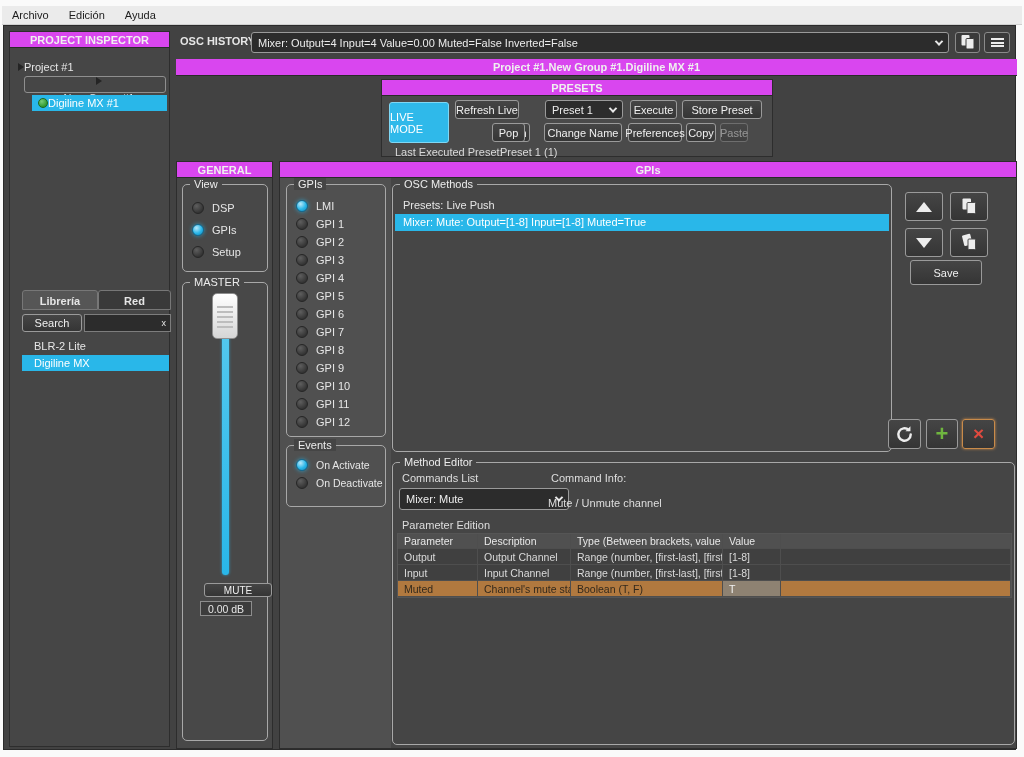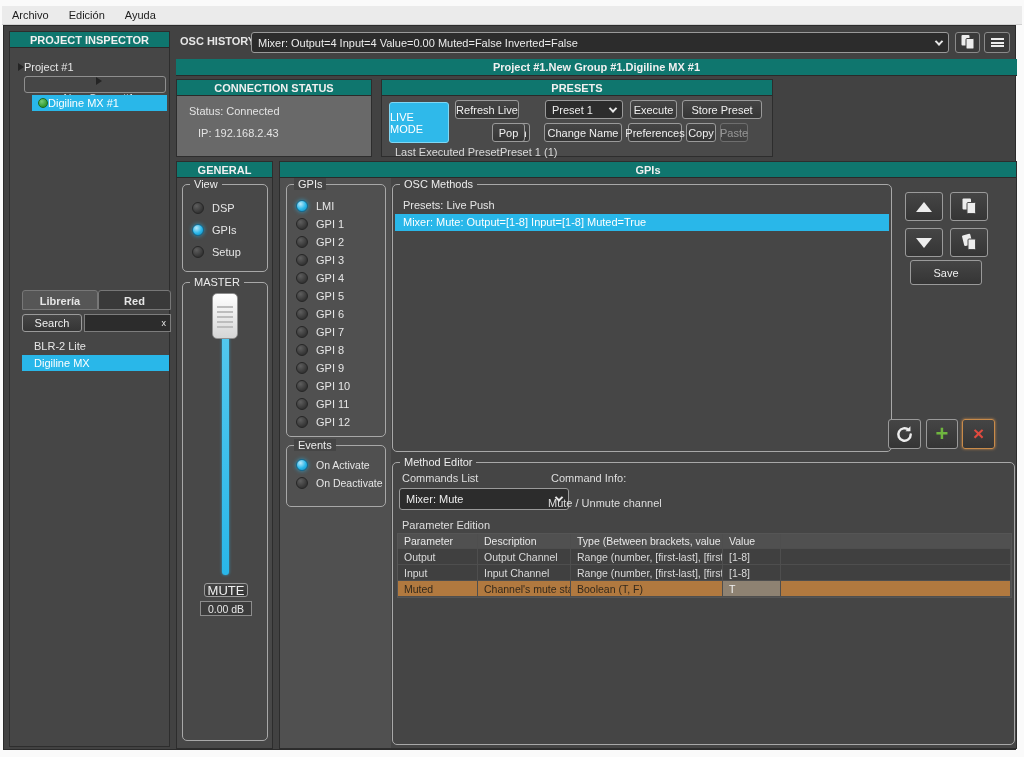--- a/index.html
+++ b/index.html
@@ -7,21 +7,21 @@
   .abs { position:absolute; }
   #root { position:relative; width:1024px; height:757px; background:#fafafa; overflow:hidden; }
 
   
   #menubar { top:6px; left:2px; right:2px; height:19px; background:#ebebeb; border-bottom:1px solid #d0d0d0; display:flex; align-items:center; gap:20px; padding-left:10px; }
   .menu-item { color:#1c1c1c; font-size:11px; cursor:default; }
 
   
   #app { top:25px; left:3px; width:1013px; height:725px; background:#424242; border:1px solid #2b2b2b; }
 
-  .hdr { background:#0f766e; border-bottom:1px solid #2a2a2a; color:#f0f0f0; font-weight:bold; text-align:center; line-height:16px; height:16px; font-size:11px; }
+  .hdr { background:#d946ef; border-bottom:1px solid #2a2a2a; color:#f0f0f0; font-weight:bold; text-align:center; line-height:16px; height:16px; font-size:11px; }
   .btn { background:linear-gradient(#454545,#353535); border:1px solid #9a9a9a; border-radius:3px; color:#efefef; font-size:11px; display:flex; align-items:center; justify-content:center; cursor:pointer; }
   .btn.disabled { opacity:.45; }
   .combo { background:#2c2c2c; border:1px solid #9a9a9a; border-radius:3px; color:#ececec; display:flex; align-items:center; padding:0 6px; cursor:pointer; }
   .combo .txt { flex:1; white-space:nowrap; overflow:hidden; }
   .chev { width:6px; height:6px; border-right:2px solid #e8e8e8; border-bottom:2px solid #e8e8e8; transform:rotate(45deg) translate(-1px,-1px); flex:none; }
   .tin { background:#2c2c2c; border:1px solid #7d7d7d; color:#ececec; font-size:11px; padding:0 4px; font-family:"Liberation Sans",sans-serif; }
 
   .gbox { position:absolute; border:1px solid #a8a8a8; border-radius:5px; }
   .glabel { position:absolute; top:-7px; left:7px; padding:0 4px; font-size:11px; color:#ececec; }
   .gen .glabel { background:#484848; }
@@ -124,27 +124,20 @@
     <div class="icon-btn abs" style="left:980px; top:6px; width:26px; height:21px; flex-direction:column;">
       <span>
           <span class="hline" style="display:block;"></span>
           <span class="hline" style="display:block;"></span>
           <span class="hline" style="display:block;"></span>
         </span>
     </div>
 
     <div class="hdr abs" style="left:172px; top:33px; width:841px; height:17px; line-height:17px;">Project #1.New Group #1.Digiline MX #1</div>
 
-    <div class="abs" style="left:172px; top:53px; width:196px; height:78px; border:1px solid #2d2d2d;">
-      <div class="hdr">CONNECTION STATUS</div>
-      <div style="position:absolute; left:0; right:0; top:16px; bottom:0; background:#696969; color:#e3e3e3;">
-        <div style="position:absolute; left:12px; top:9px;">Status: Connected</div>
-        <div style="position:absolute; left:21px; top:31px;">IP: 192.168.2.43</div>
-      </div>
-    </div>
 
     <div class="abs" style="left:377px; top:53px; width:392px; height:78px; border:1px solid #2d2d2d; background:#4a4a4a;">
       <div class="hdr">PRESETS</div>
       <div style="position:absolute; left:0; right:0; top:16px; bottom:0;">
         <div class="btn" style="position:absolute; left:7px; top:6px; width:60px; height:41px; background:#2fb9ea; border-color:#7fd7f4; color:#ffffff;">LIVE MODE</div>
         <div class="btn" style="position:absolute; left:73px; top:4px; width:64px; height:19px;">Refresh Live</div>
         <div class="btn" style="position:absolute; left:73px; top:27px; width:32px; height:19px;margin-left:43px;">Push</div>
         <div class="btn" style="position:absolute; left:110px; top:27px; width:33px; height:19px;">Pop</div>
         <div class="combo" style="position:absolute; left:163px; top:4px; width:78px; height:19px;">
           <span class="txt">Preset 1</span>
@@ -177,21 +170,21 @@
         <div class="rrow" style="margin-top:4px;">
           <span class="radio"></span>
             <span>Setup</span>
         </div>
       </div>
 
       <div class="gbox" style="left:5px; top:120px; width:86px; height:459px;">
         <span class="glabel">MASTER</span>
         <div class="slider-track" style="left:39px; top:34px; height:258px;"></div>
         <div class="slider-handle" style="left:29px; top:10px;"></div>
-        <div class="btn" style="position:absolute; left:21px; top:300px; width:44px; height:14px; font-size:13px;">MUTE</div>
+        <div class="btn" style="position:absolute; left:21px; top:300px; width:68px; height:14px; font-size:10px;">MUTE</div>
         <div style="position:absolute; left:17px; top:318px; width:52px; height:15px; background:#3c3c3c; border:1px solid #8d8d8d; text-align:center; line-height:14px; font-size:10.5px;">0.00 dB</div>
       </div>
     </div>
 
     <div class="abs mainish" style="left:275px; top:135px; width:738px; height:588px; background:#454545; border:1px solid #2d2d2d;">
       <div class="hdr">GPIs</div>
 
       <div class="abs strip" style="left:0; top:16px; width:111px; bottom:0; background:#505050;">
 
         <div class="gbox" style="left:6px; top:6px; width:100px; height:253px;">

